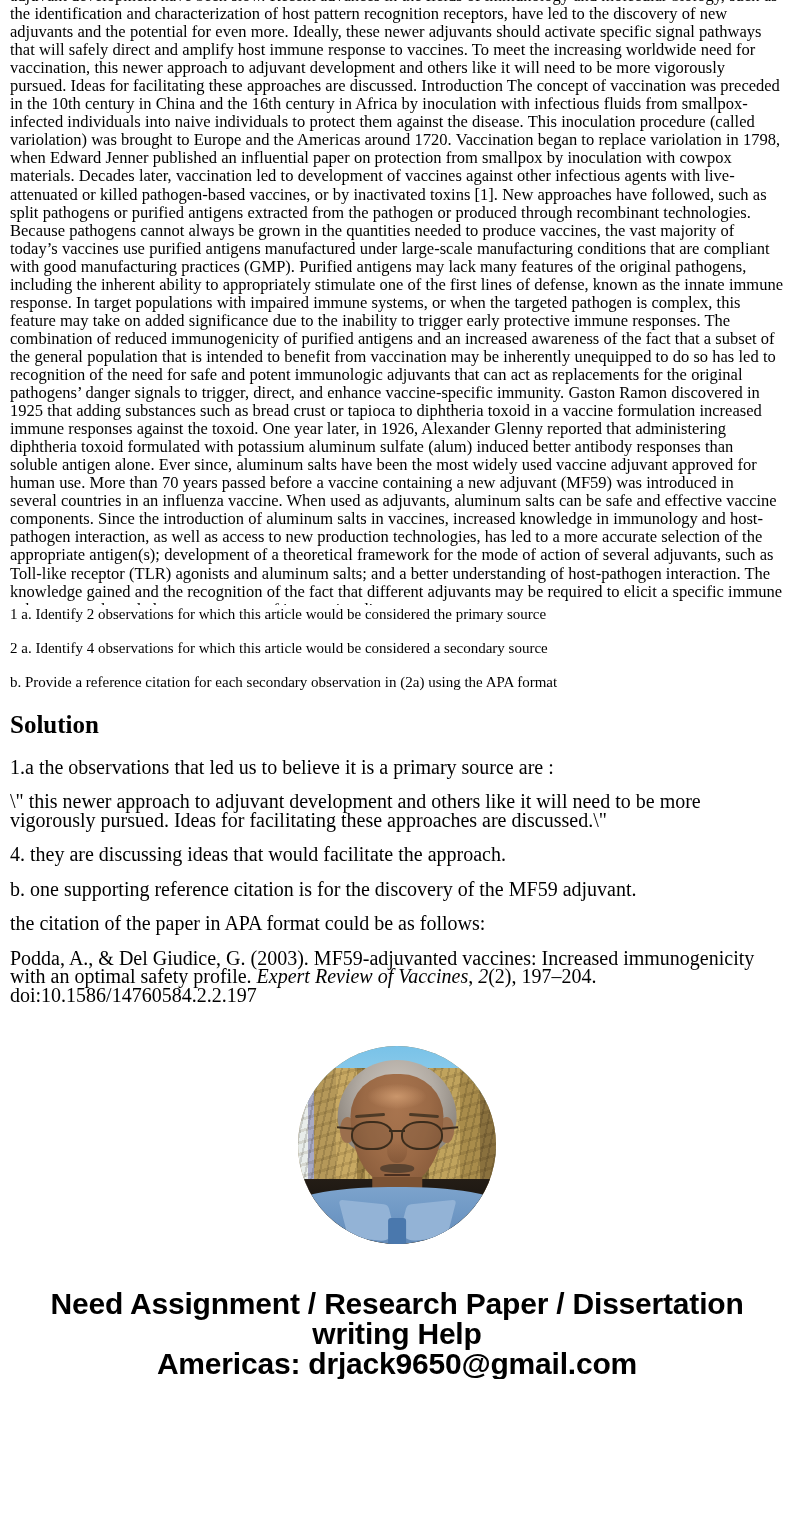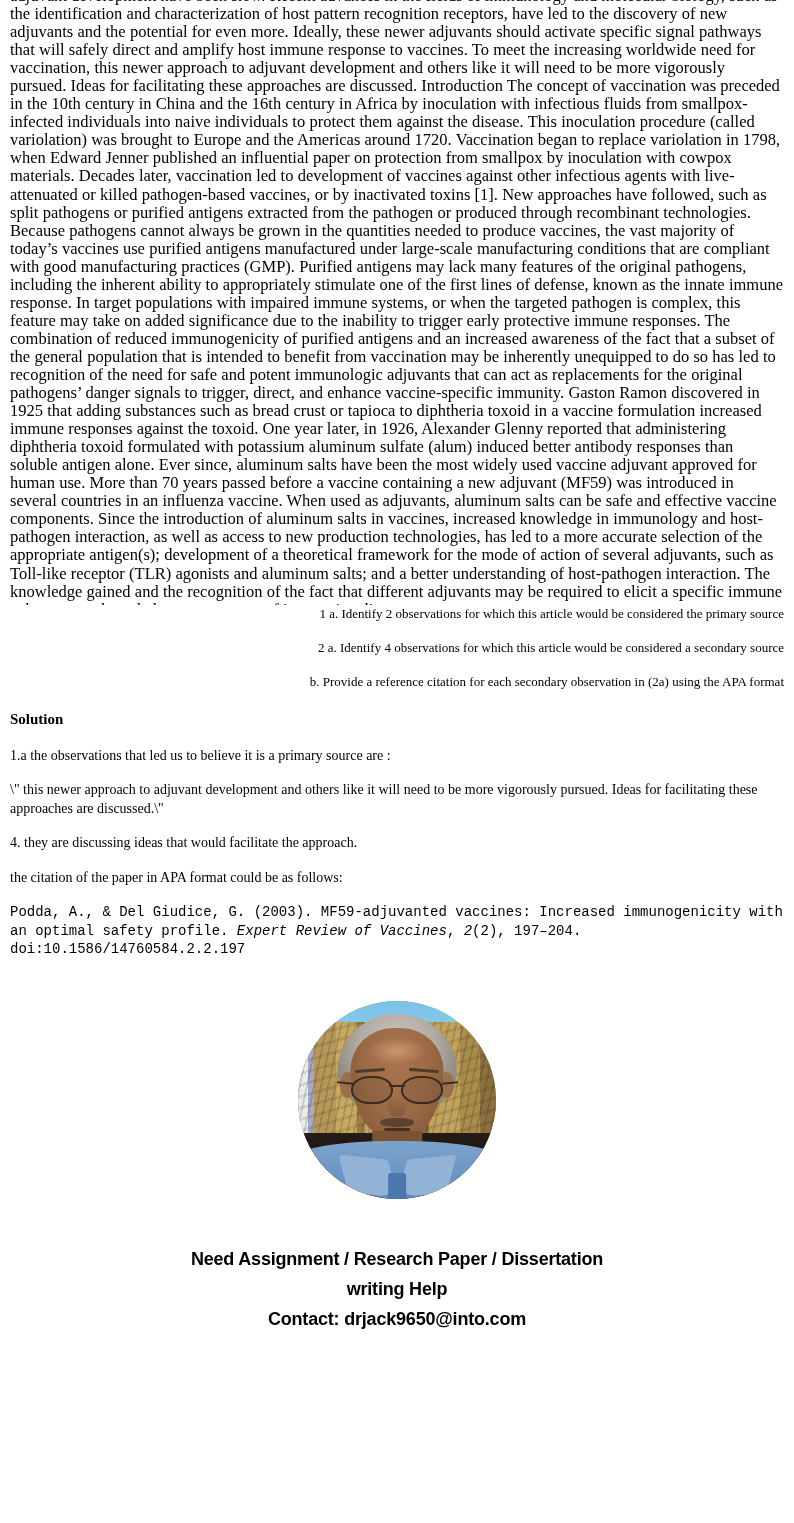--- a/index.html
+++ b/index.html
@@ -33,43 +33,42 @@
     text-align: left;
     margin: 0;
     position: relative;
     top: -13px;
     word-spacing: 0.1px;
   }
 
   
   .q-block { margin: 0; }
   .q {
-    font-size: 13px;
+    font-size: 15px;
     line-height: 18px;
     margin: 0 0 16px 0;
-    text-align: right;
   }
   .q:first-child { margin-top: 0; }
 
   
   h2.solution-heading {
     font-family: "Liberation Serif", "DejaVu Serif", serif;
-    font-size: 15px;
+    font-size: 25px;
     font-weight: bold;
     line-height: 1.1;
     margin: 20px 0 19px 0;
   }
 
   
   .s {
-    font-size: 14px;
+    font-size: 20px;
     line-height: 18.5px;
     margin: 0 0 16px 0;
   }
-  .s.last { margin-bottom: 13px; font-family: Liberation Mono, monospace; }
+  .s.last { margin-bottom: 13px; }
   .ital { font-style: italic; }
 
   
   .avatar-row {
     margin-top: 42px;
     display: flex;
     justify-content: center;
   }
   .avatar {
     position: relative;
@@ -248,21 +247,21 @@
     transform: translateX(-50%);
     width: 9%; height: 13%;
     background: #4a78ad;
     border-radius: 3px 3px 0 0;
   }
 
   
   .cta {
     font-family: "Liberation Sans", "DejaVu Sans", sans-serif;
     font-weight: bold;
-    font-size: 18px;
+    font-size: 30px;
     line-height: 30px;
     text-align: center;
     color: #000;
     margin: 45px 0 0 0;
     letter-spacing: -0.2px;
   }
   .cta .l2 { display: block; }
 </style>
 </head>
 <body>
@@ -278,20 +277,21 @@
     <p class="q">2 a. Identify 4 observations for which this article would be considered a secondary source</p>
     <p class="q">b. Provide a reference citation for each secondary observation in (2a) using the APA format</p>
   </div>
 
   <h2 class="solution-heading">Solution</h2>
 
   <div>
     <p class="s">1.a the observations that led us to believe it is a primary source are :</p>
     <p class="s">\" this newer approach to adjuvant development and others like it will need to be more vigorously pursued. Ideas for facilitating these approaches are discussed.\"</p>
     <p class="s">4. they are discussing ideas that would facilitate the approach.</p>
+    <p class="s">b. one supporting reference citation is for the discovery of the MF59 adjuvant.</p>
     <p class="s">the citation of the paper in APA format could be as follows:</p>
 
     <p class="s last"><span>Podda, A., &amp; Del Giudice, G. (2003). MF59-adjuvanted vaccines: Increased immunogenicity with an optimal safety profile. </span><span class="ital">Expert Review of Vaccines</span><span>, </span><span class="ital">2</span><span>(2), 197–204. doi:10.1586/14760584.2.2.197</span></p>
   </div>
 
   <div class="avatar-row">
     <div class="avatar">
       <div class="av-sky"></div>
       <div class="av-wall"></div>
       <div class="av-wall-tex"></div>
@@ -315,16 +315,16 @@
       <div class="av-shirt"></div>
       <div class="av-collar-l"></div>
       <div class="av-collar-r"></div>
       <div class="av-tie"></div>
     </div>
   </div>
 
   <div class="cta">
     <span class="l1">Need Assignment / Research Paper / Dissertation</span>
     <span class="l2">writing Help</span>
-    <span class="l2">Contact: drjack9650@into.com</span>
+    <span class="l2">Americas: drjack9650@gmail.com</span>
   </div>
 
 </div>
 
 </body></html>

